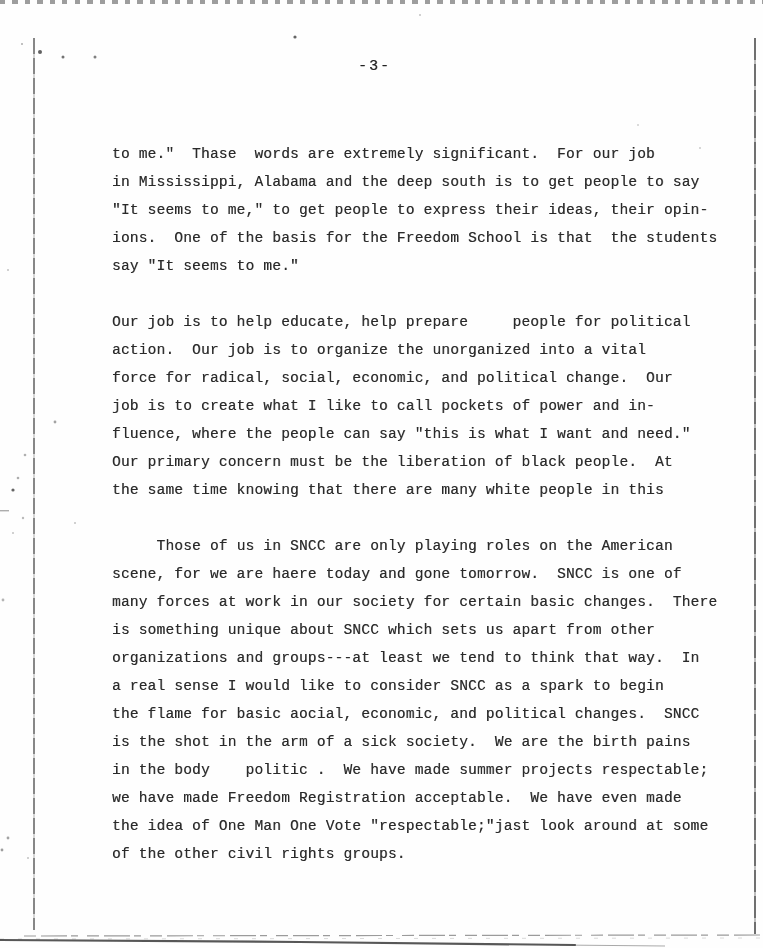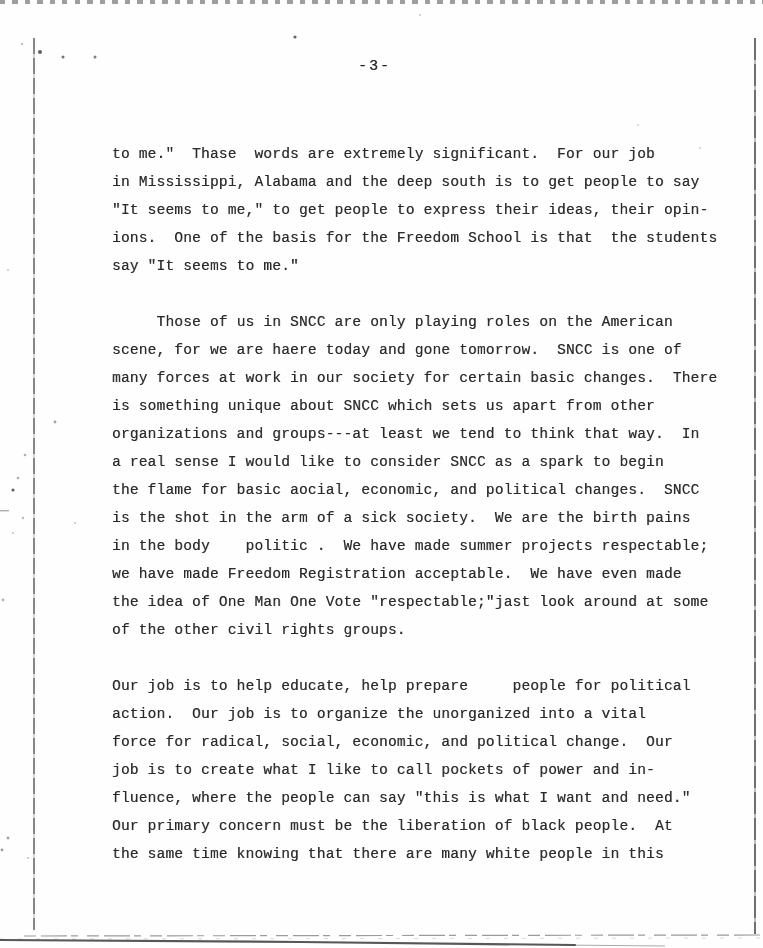--- a/index.html
+++ b/index.html
@@ -94,39 +94,39 @@
   <div class="rule rule-right"></div>
 
   <div class="page-number">-3-</div>
 
   <div class="body-text">
     <p class="para">to me."  Thase  words are extremely significant.  For our job
 in Mississippi, Alabama and the deep south is to get people to say
 "It seems to me," to get people to express their ideas, their opin-
 ions.  One of the basis for the Freedom School is that  the students
 say "It seems to me."</p>
+    <p class="para">Our job is to help educate, help prepare     people for political
+action.  Our job is to organize the unorganized into a vital
+force for radical, social, economic, and political change.  Our
+job is to create what I like to call pockets of power and in-
+fluence, where the people can say "this is what I want and need."
+Our primary concern must be the liberation of black people.  At
+the same time knowing that there are many white people in this</p>
     <p class="para">     Those of us in SNCC are only playing roles on the American
 scene, for we are haere today and gone tomorrow.  SNCC is one of
 many forces at work in our society for certain basic changes.  There
 is something unique about SNCC which sets us apart from other
 organizations and groups---at least we tend to think that way.  In
 a real sense I would like to consider SNCC as a spark to begin
 the flame for basic aocial, economic, and political changes.  SNCC
 is the shot in the arm of a sick society.  We are the birth pains
 in the body    politic .  We have made summer projects respectable;
 we have made Freedom Registration acceptable.  We have even made
 the idea of One Man One Vote "respectable;"jast look around at some
 of the other civil rights groups.</p>
-    <p class="para">Our job is to help educate, help prepare     people for political
-action.  Our job is to organize the unorganized into a vital
-force for radical, social, economic, and political change.  Our
-job is to create what I like to call pockets of power and in-
-fluence, where the people can say "this is what I want and need."
-Our primary concern must be the liberation of black people.  At
-the same time knowing that there are many white people in this</p>
   </div>
 
   <svg class="bottom-artifact" viewBox="0 0 763 20">
     <line x1="24" y1="8" x2="763" y2="7" stroke="#8a8a8a" stroke-width="1.2" stroke-dasharray="12 5 26 4 7 9" opacity="0.85"></line>
     <line x1="0" y1="11" x2="763" y2="10" stroke="#aaaaaa" stroke-width="0.8" stroke-dasharray="4 14" opacity="0.55"></line>
     <path d="M0 12 L300 14 L575 17" stroke="#3a3a3a" stroke-width="2.2" fill="none" opacity="0.85" stroke-linecap="round"></path>
     <line x1="560" y1="17" x2="665" y2="18" stroke="#555555" stroke-width="1" opacity="0.5"></line>
   </svg>
 
   <svg class="noise" viewBox="0 0 763 948">

